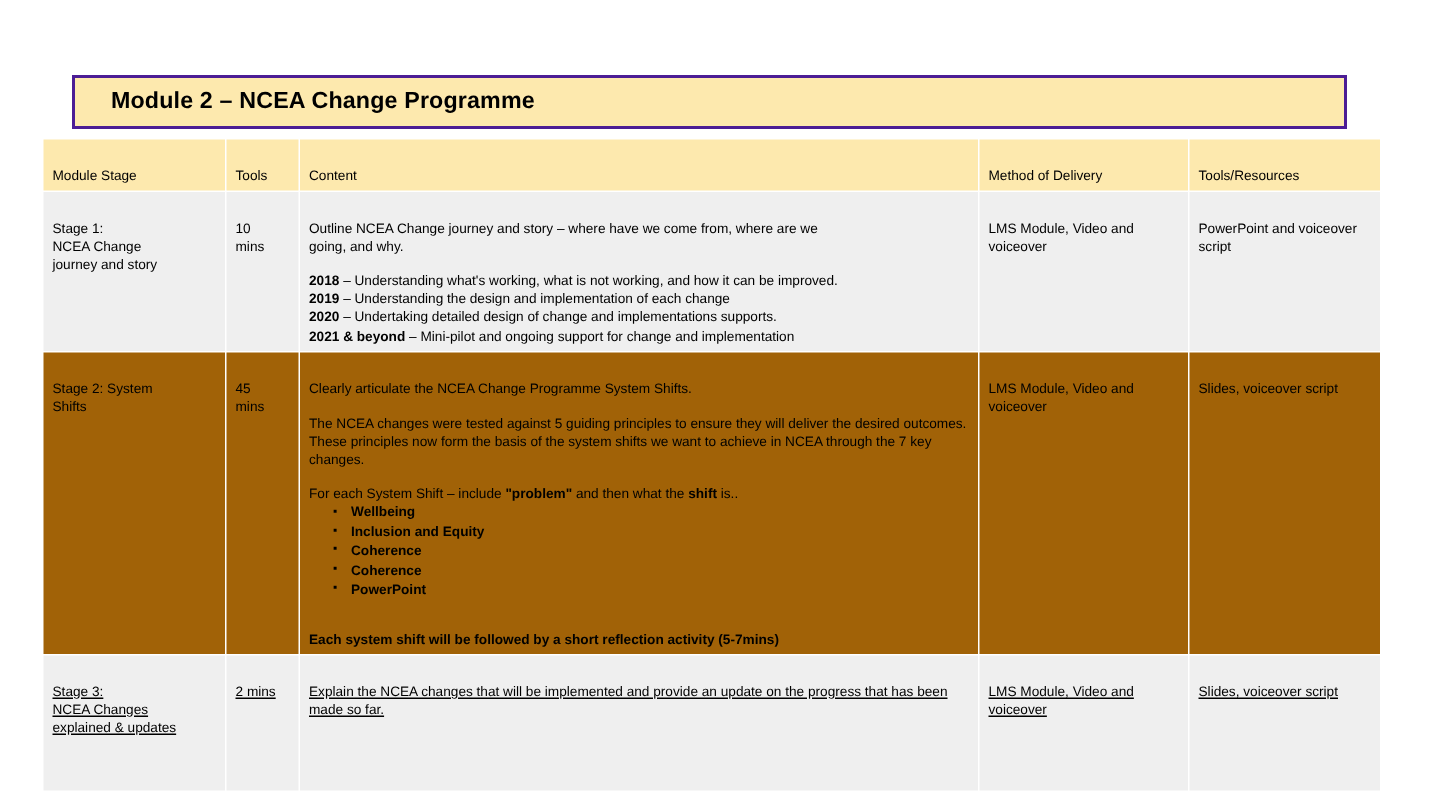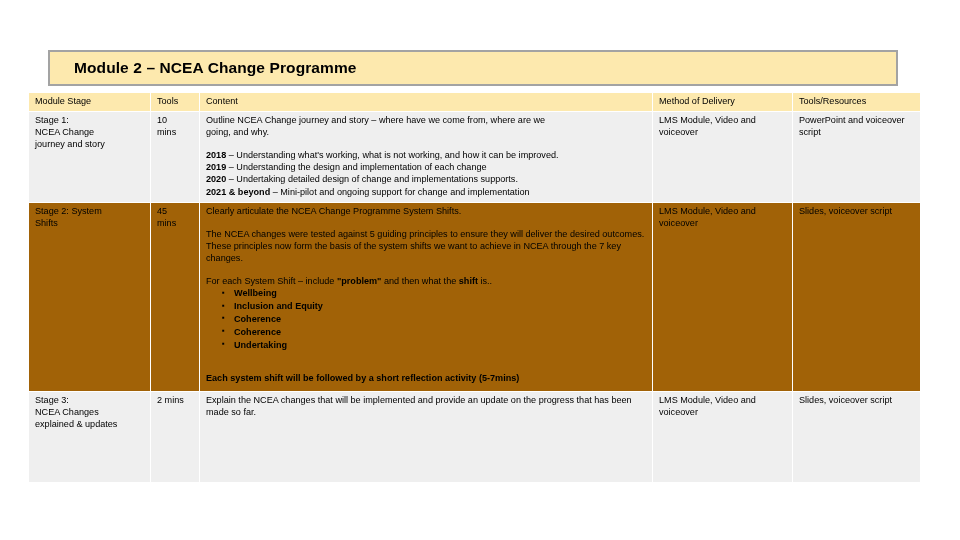--- a/index.html
+++ b/index.html
@@ -20,21 +20,21 @@
   }
 
   
   #title-banner {
     position: absolute;
     left: 48px;
     top: 50px;
     width: 850px;
     height: 36px;
     background: #fde9ae;
-    border: 2px solid #a3a3a3;
+    border: 2px solid #4c1d95;
     display: flex;
     align-items: center;
     padding-left: 24px;
   }
   #title-text {
     font-size: 15.5px;
     font-weight: bold;
     color: #000000;
     letter-spacing: 0.1px;
     white-space: nowrap;
@@ -46,21 +46,21 @@
     left: 28px;
     top: 92px;
     width: 889px;
     border-collapse: separate;
     border-spacing: 1px;
     background: #ffffff;
     table-layout: fixed;
   }
   #grid-table td, #grid-table th {
     vertical-align: top;
-    padding: 2px 6px 4px 6px;
+    padding: 18px 6px 4px 6px;
     font-size: 9.1px;
     line-height: 1.33;
     color: #000000;
     text-align: left;
     font-weight: normal;
   }
   
   col.c-stage   { width: 121px; }
   col.c-time    { width: 48px;  }
   col.c-content { width: 452px; }
@@ -74,21 +74,21 @@
     padding-top: 5px;
     padding-bottom: 4px;
     height: 18px;
   }
 
   tr.row-grey td { background: #efefef; }
   tr.row-yellow td { background: #a16207; }
 
   tr.row-r1 td { height: 80px; }
   tr.row-r2 td { height: 188px; }
-  tr.row-r3 td { height: 90px; }
+  tr.row-r3 td { height: 90px; text-decoration: underline; }
 
   .cell-block p { margin: 0 0 0 0; }
   .cell-block p.gap { margin-top: 11px; }
   .cell-block .b { font-weight: bold; margin-top: 44px; }
 
   ul.shift-list {
     margin: 0;
     padding: 0 0 0 16px;
     list-style: none;
     font-weight: bold;
@@ -180,21 +180,21 @@
         <td>
           <div class="cell-block">
             <p>Clearly articulate the NCEA Change Programme System Shifts.</p>
             <p class="gap">The NCEA changes were tested against 5 guiding principles to ensure they will deliver the desired outcomes. These principles now form the basis of the system shifts we want to achieve in NCEA through the 7 key changes.</p>
             <p class="gap"><span>For each System Shift – include </span><span class="b">"problem"</span><span> and then what the </span><span class="b">shift</span><span> is..</span></p>
             <ul class="shift-list">
               <li>Wellbeing</li>
               <li>Inclusion and Equity</li>
               <li>Coherence</li>
               <li>Coherence</li>
-              <li>Undertaking</li>
+              <li>PowerPoint</li>
             </ul>
             <p class="gap bold-note" style="margin-top:20px">Each system shift will be followed by a short reflection activity (5-7mins)</p>
           </div>
         </td>
         <td>LMS Module, Video and voiceover</td>
         <td>Slides, voiceover script</td>
       </tr>
 
       <tr class="row-grey row-r3">
         <td>

